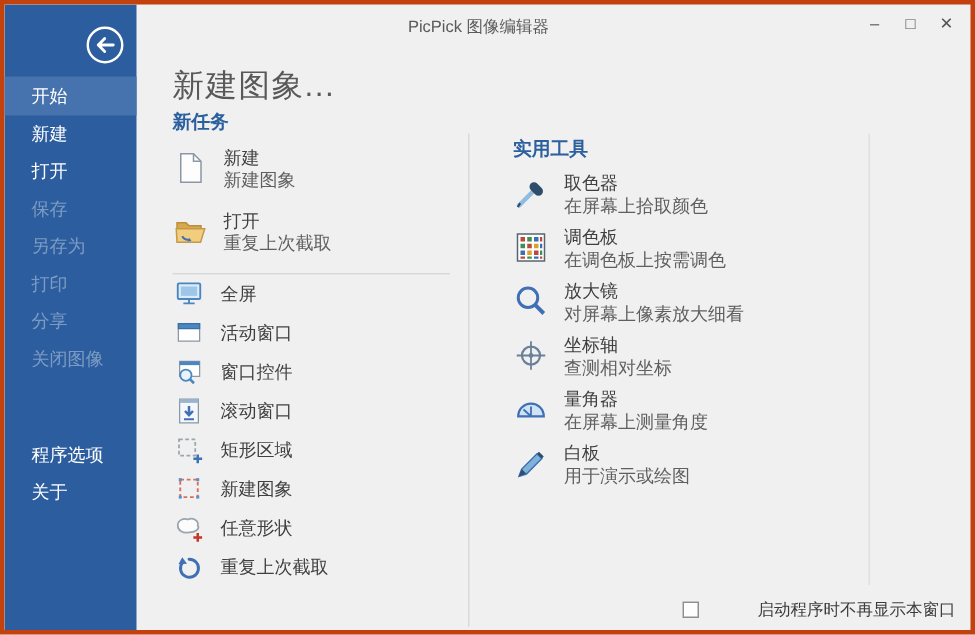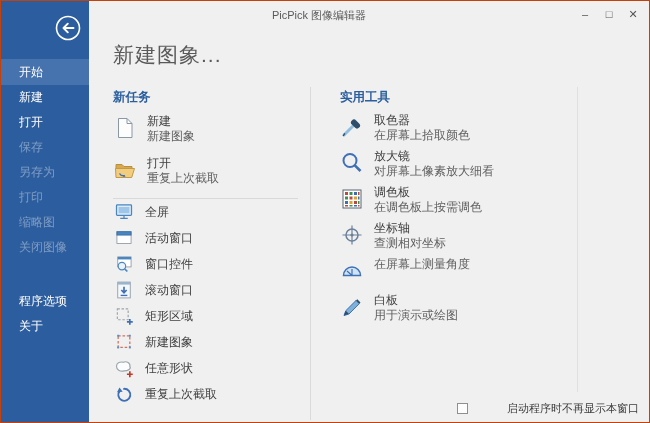--- a/index.html
+++ b/index.html
@@ -1,48 +1,48 @@
 <!DOCTYPE html>
 <html><head>
 <meta charset="utf-8">
 <style>
   * { margin:0; padding:0; box-sizing:border-box; }
   html,body { width:650px; height:423px; }
   body { font-family:"Liberation Sans","DejaVu Sans",sans-serif; font-size:12px; }
   .window { position:relative; width:650px; height:423px; background:#f0f0f0;
-            border:1px solid #c2410c; overflow:hidden; }
+            border:3px solid #c2410c; overflow:hidden; }
 
   
   .titlebar { position:absolute; left:88px; top:0; right:0; height:28px; }
   .title { position:absolute; left:0; right:100px; top:7px; text-align:center;
            font-size:11px; color:#5a5a5a; }
   .win-controls { position:absolute; right:4px; top:4px; display:flex; }
   .win-btn { width:24px; height:18px; text-align:center; line-height:18px;
              font-size:11px; color:#555; cursor:default; }
 
   
   .sidebar { position:absolute; left:0; top:0; bottom:0; width:88px; background:#2c5d9e; }
   .back-btn { position:absolute; left:53px; top:13px; width:28px; height:28px; }
-  .nav { position:absolute; top:48px; left:0; right:0;margin-top:10px; }
+  .nav { position:absolute; top:48px; left:0; right:0; }
   .nav-item { height:25px; line-height:25px; padding-left:18px; color:#fff;
               font-size:12px; cursor:default; }
   .nav-item.selected { background:#4672ad; height:26px; line-height:26px; }
   .nav-item.disabled { color:rgba(255,255,255,0.38); }
   .nav-footer { position:absolute; top:288px; left:0; right:0; }
 
   
   .main { position:absolute; left:88px; top:28px; right:0; bottom:0; padding-left:24px; }
   .page-title { margin-top:12px; font-size:21px; color:#595959; font-weight:400;
                 letter-spacing:1px; }
   .columns { display:flex; margin-top:2px; }
   .col-left { width:197px; }
   .col-right { margin-left:30px; width:250px; }
   .v-divider { position:absolute; left:221px; top:58px; bottom:2px; width:1px; background:#dadada; }
   .v-divider2 { position:absolute; left:488px; top:58px; bottom:30px; width:1px; background:#e0e0e0; }
-  .sec-h { margin-top:18px; font-size:12.5px; font-weight:bold; color:#2b5f9e; }
+  .sec-h { font-size:12.5px; font-weight:bold; color:#2b5f9e; }
   .col-right .sec-h { margin-top:18px; }
 
   .row2 { display:flex; align-items:flex-start; margin-top:8px; height:34px; cursor:default; }
   .row2 .ic { width:24px; height:24px; margin-right:10px; flex:none; margin-top:2px; }
   .row2 .txt .t1 { color:#3f3f3f; line-height:15px; }
   .row2 .txt .t2 { color:#5f5f5f; line-height:14px; }
 
   .col-right .row2 { height:29px; margin-top:7px; }
   .col-right .row2:first-of-type { margin-top:14px; }
 
@@ -83,21 +83,21 @@
         </svg>
       </span>
     </div>
     <div class="nav">
       <div class="nav-item selected">开始</div>
       <div class="nav-item">新建</div>
       <div class="nav-item">打开</div>
       <div class="nav-item disabled">保存</div>
       <div class="nav-item disabled">另存为</div>
       <div class="nav-item disabled">打印</div>
-      <div class="nav-item disabled">缩略图</div>
+      <div class="nav-item disabled">分享</div>
       <div class="nav-item disabled">关闭图像</div>
     </div>
     <div class="nav-footer">
       <div class="nav-item">程序选项</div>
       <div class="nav-item">关于</div>
     </div>
   </div>
 
   <div class="main">
     <div class="v-divider"></div>
@@ -237,33 +237,20 @@
           <span class="ic">
             <svg viewBox="0 0 24 24">
               <path d="M4 20 L13.5 10.5" stroke="#8fbcdf" stroke-width="3" stroke-linecap="round"></path>
               <path d="M14 7.5 l3 3" stroke="#2e4d6b" stroke-width="6" stroke-linecap="round"></path>
               <path d="M3.2 21 l1.6 -2.6" stroke="#2e4d6b" stroke-width="1.4"></path>
             </svg>
           </span>
           <span class="txt">
             <div class="t1">取色器</div>
             <div class="t2">在屏幕上拾取颜色</div>
-          </span>
-        </div>
-
-        <div class="row2">
-          <span class="ic">
-            <svg viewBox="0 0 24 24">
-              <circle cx="10" cy="9.5" r="6.5" fill="none" stroke="#3f6fb5" stroke-width="2"></circle>
-              <line x1="14.8" y1="14.3" x2="20.5" y2="20" stroke="#3f6fb5" stroke-width="2.6"></line>
-            </svg>
-          </span>
-          <span class="txt">
-            <div class="t1">放大镜</div>
-            <div class="t2">对屏幕上像素放大细看</div>
           </span>
         </div>
 
         <div class="row2">
           <span class="ic">
             <svg viewBox="0 0 24 24">
               <rect x="3" y="3" width="18" height="18" fill="#fff" stroke="#59646e"></rect>
               <rect x="5" y="5" width="3" height="3" fill="#b94a3d"></rect>
                 <rect x="9.5" y="5" width="3" height="3" fill="#3f8f4f"></rect>
                 <rect x="14" y="5" width="3" height="3" fill="#3a6fb0"></rect>
@@ -281,20 +268,33 @@
                 <rect x="14" y="18" width="3" height="1.5" fill="#3a6fb0"></rect>
                 <rect x="18" y="18" width="1.5" height="1.5" fill="#b94a3d"></rect>
             </svg>
           </span>
           <span class="txt">
             <div class="t1">调色板</div>
             <div class="t2">在调色板上按需调色</div>
           </span>
         </div>
 
+        <div class="row2">
+          <span class="ic">
+            <svg viewBox="0 0 24 24">
+              <circle cx="10" cy="9.5" r="6.5" fill="none" stroke="#3f6fb5" stroke-width="2"></circle>
+              <line x1="14.8" y1="14.3" x2="20.5" y2="20" stroke="#3f6fb5" stroke-width="2.6"></line>
+            </svg>
+          </span>
+          <span class="txt">
+            <div class="t1">放大镜</div>
+            <div class="t2">对屏幕上像素放大细看</div>
+          </span>
+        </div>
+
 
         <div class="row2">
           <span class="ic">
             <svg viewBox="0 0 24 24">
               <circle cx="12" cy="12" r="6" fill="none" stroke="#6b8099" stroke-width="1.5"></circle>
               <path d="M12 2.5 v19 M2.5 12 h19" stroke="#6b8099" stroke-width="1.2"></path>
               <circle cx="12" cy="12" r="1.6" fill="#6b8099"></circle>
             </svg>
           </span>
           <span class="txt">
@@ -304,20 +304,21 @@
         </div>
 
         <div class="row2">
           <span class="ic">
             <svg viewBox="0 0 24 24">
               <path d="M3.5 16.5 a8.5 8.5 0 0 1 17 0 Z" fill="#cfe3f4" stroke="#3f6fb5" stroke-width="1.5"></path>
               <path d="M12 16.5 V10 M12 16.5 L7 12" stroke="#3f6fb5" stroke-width="1.2"></path>
             </svg>
           </span>
           <span class="txt">
+            <div class="t1">量角器</div>
             <div class="t2">在屏幕上测量角度</div>
           </span>
         </div>
 
         <div class="row2">
           <span class="ic">
             <svg viewBox="0 0 24 24">
               <path d="M4 20.5 l1.8 -4.8 L16 5.5 l3.2 3.2 L9 19 Z" fill="#7fb2d9" stroke="#3f6fb5"></path>
               <path d="M4 20.5 l1.8 -4.8 3 3 Z" fill="#2e4d6b"></path>
               <path d="M16 5.5 l3.2 3.2 1.3 -1.3 -3.2 -3.2 Z" fill="#2e4d6b"></path>

